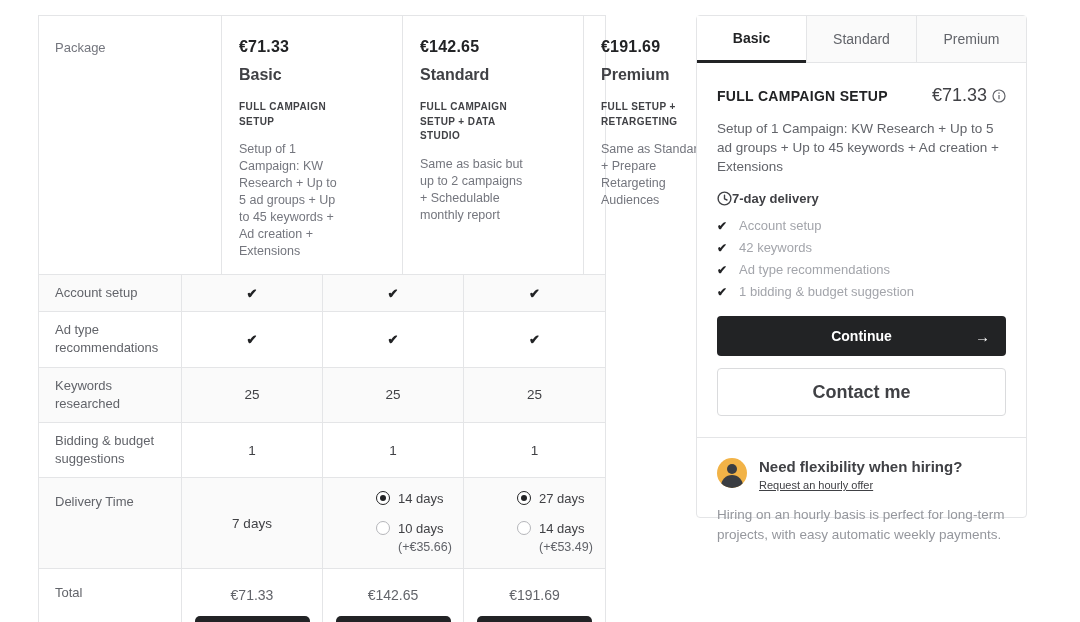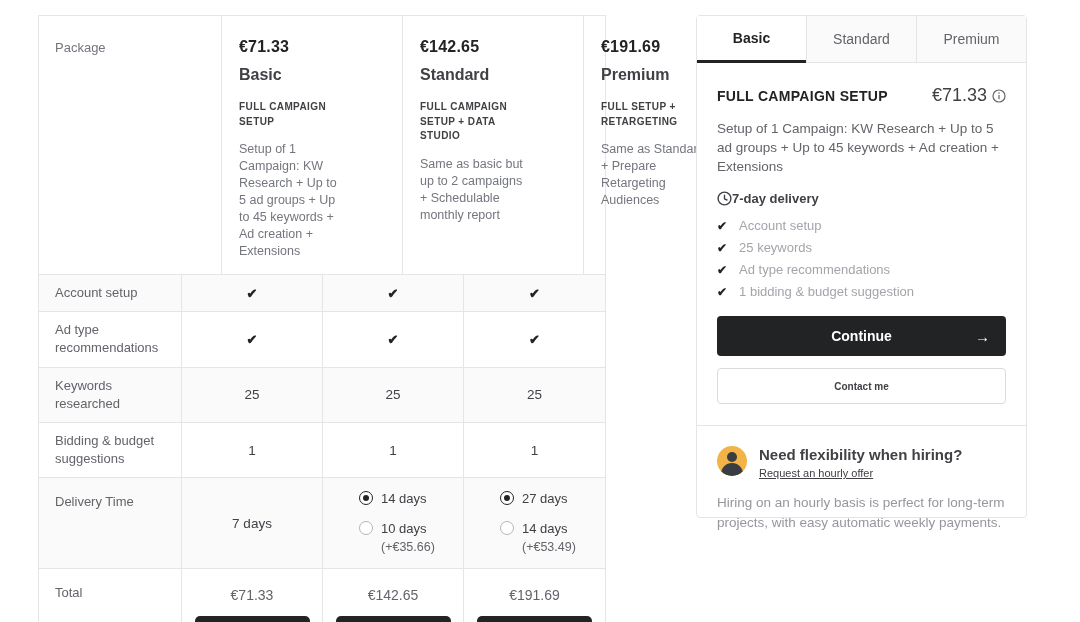--- a/index.html
+++ b/index.html
@@ -30,21 +30,21 @@
   .val-cell { display:flex; align-items:center; justify-content:center;
               font-size:13.5px; color:#404145; }
   .check-glyph { font-size:13px; font-weight:bold; color:#222325; }
 
   .r-account { min-height:35px; }
   .r-two     { min-height:52px; }
   .r-delivery{ min-height:87px; }
   .r-total   { min-height:80px; }
 
   .radio-col { display:flex; flex-direction:column; justify-content:center;
-               align-items:flex-start; gap:11px; padding:12px 0 12px 36px; }
+               align-items:flex-start; gap:11px; padding:12px 0 12px 53px; }
   .radio-opt { display:flex; align-items:flex-start; gap:8px; cursor:pointer; }
   .radio-dot { width:14px; height:14px; border-radius:50%; border:1px solid #b5b6ba;
                background:#fff; flex:0 0 auto; margin-top:1px; position:relative; }
   .radio-dot.on { border-color:#222325; }
   .radio-dot.on::after { content:""; position:absolute; left:3px; top:3px;
                width:6px; height:6px; border-radius:50%; background:#222325; }
   .radio-txt { font-size:13px; color:#404145; line-height:1.4; }
   .radio-sub { font-size:12.5px; color:#62646a; }
 
   .total-cell { display:flex; flex-direction:column; align-items:center;
@@ -75,23 +75,23 @@
     font-size:13px; font-weight:bold; color:#404145; }
   .feat-list { margin-top:12px; display:flex; flex-direction:column; gap:7px; }
   .feat { display:flex; align-items:center; gap:12px; font-size:13px; color:#a3a5ab; }
   .feat .check-glyph { font-size:12px; }
 
   .continue-btn { position:relative; width:100%; height:40px; margin-top:17px;
     background:#222325; color:#fff; border:none; border-radius:4px;
     font-size:14px; font-weight:bold; font-family:inherit; cursor:pointer; }
   .continue-btn .arrow { position:absolute; right:16px; top:50%;
     transform:translateY(-50%); font-weight:normal; font-size:15px; }
-  .contact-btn { width:100%; height:36px; margin-top:12px; background:#fff;
+  .contact-btn { width:100%; height:48px; margin-top:12px; background:#fff;
     color:#404145; border:1px solid #dadbdd; border-radius:4px;
-    font-size:10px; font-weight:bold; font-family:inherit; cursor:pointer; }
+    font-size:18px; font-weight:bold; font-family:inherit; cursor:pointer; }
 
   .card-divider { border-top:1px solid #e4e5e7; margin-top:21px; }
   .hourly { padding:20px 20px 0 20px; }
   .hourly-head { display:flex; gap:12px; align-items:flex-start; }
   .avatar { width:30px; height:30px; border-radius:50%; background:#f2b347;
     overflow:hidden; position:relative; flex:0 0 auto; }
   .avatar .head { position:absolute; left:10px; top:6px; width:10px; height:10px;
     border-radius:50%; background:#3a3d42; }
   .avatar .torso { position:absolute; left:4px; top:17px; width:22px; height:14px;
     border-radius:11px 11px 0 0; background:#3a3d42; }
@@ -248,21 +248,21 @@
       <span>7-day delivery</span>
     </div>
 
     <div class="feat-list">
       <div class="feat">
         <span class="check-glyph">✔</span>
         <span>Account setup</span>
       </div>
       <div class="feat">
         <span class="check-glyph">✔</span>
-        <span>25 keywords</span>
+        <span>42 keywords</span>
       </div>
       <div class="feat">
         <span class="check-glyph">✔</span>
         <span>Ad type recommendations</span>
       </div>
       <div class="feat">
         <span class="check-glyph">✔</span>
         <span>1 bidding &amp; budget suggestion</span>
       </div>
     </div>

